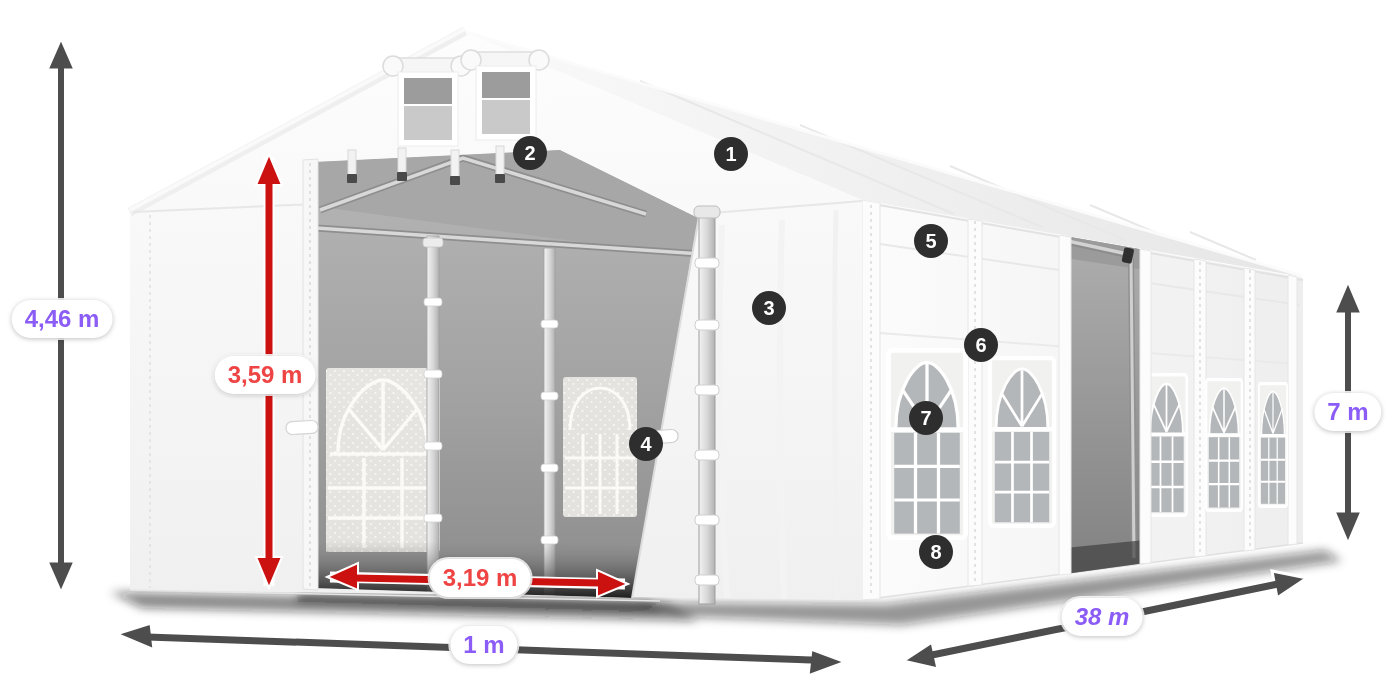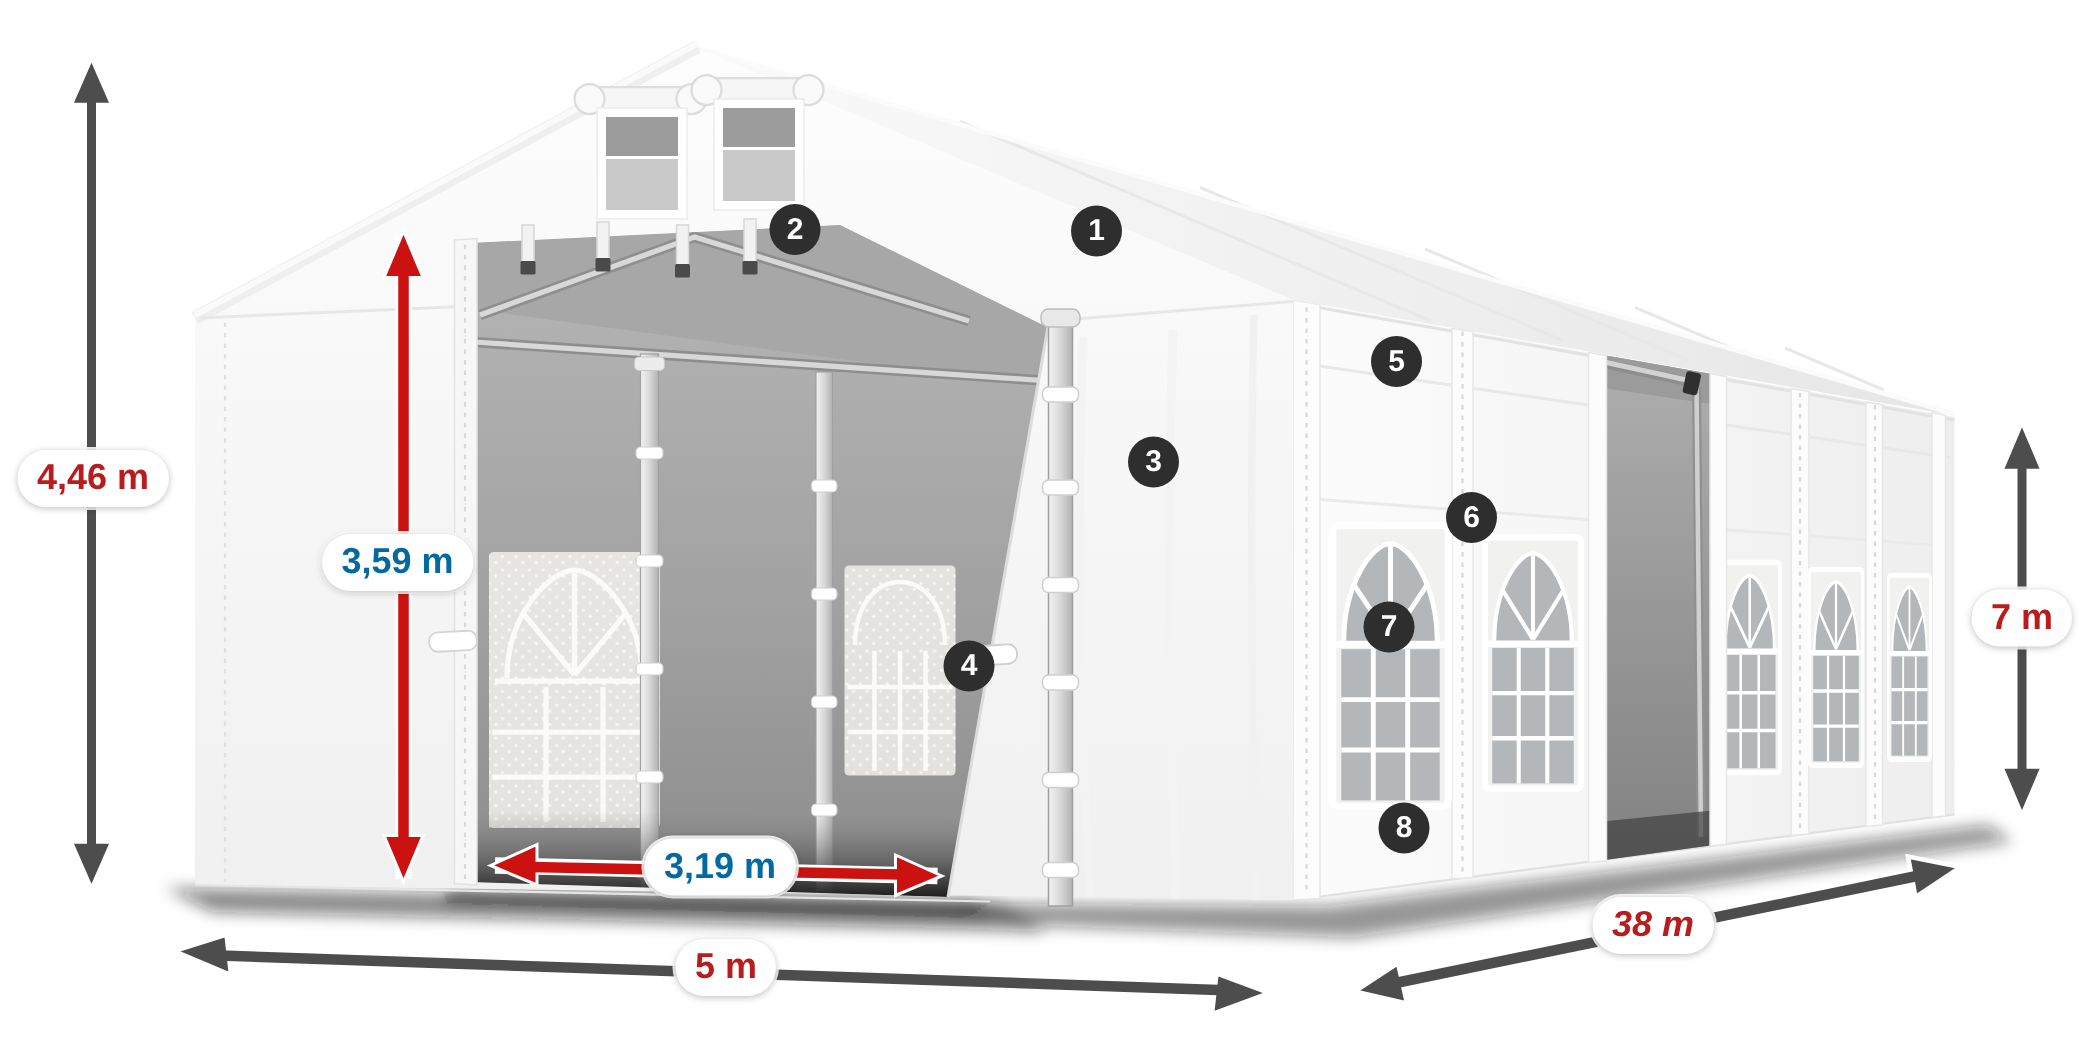--- a/index.html
+++ b/index.html
@@ -2,25 +2,25 @@
 <html><head>
 <meta charset="utf-8">
 <style>
   html,body { margin:0; padding:0; background:#ffffff; }
   body { width:1400px; height:700px; font-family:"Liberation Sans", sans-serif; }
   .stage { position:relative; width:1400px; height:700px; overflow:hidden; background:#ffffff; }
   svg.scene { position:absolute; left:0; top:0; }
   .pill {
     position:absolute; transform:translate(-50%,-50%);
     background:#ffffff; border-radius:22px; padding:5px 13px;
-    font-weight:bold; font-size:24px; color:#b91c1c; white-space:nowrap;
+    font-weight:bold; font-size:24px; color:#8b5cf6; white-space:nowrap;
     box-shadow:0 1px 5px rgba(0,0,0,.25), 0 0 0 2px rgba(255,255,255,.9);
     z-index:5;
   }
-  .pill.red { color:#0369a1; }
+  .pill.red { color:#ef4444; }
   .badge {
     position:absolute; transform:translate(-50%,-50%);
     width:34px; height:34px; border-radius:50%;
     background:#2e2e2e; color:#ffffff; font-weight:bold; font-size:20px;
     line-height:34px; text-align:center; z-index:6;
   }
 </style>
 </head>
 <body>
 
@@ -291,21 +291,21 @@
     <line x1="1348" y1="284" x2="1348" y2="541" stroke="#ffffff" stroke-width="12"></line>
     <polygon points="1348,281 1334,314 1362,314" fill="#4d4d4d" stroke="#ffffff" stroke-width="3"></polygon>
     <polygon points="1348,544 1334,511 1362,511" fill="#4d4d4d" stroke="#ffffff" stroke-width="3"></polygon>
     <line x1="1348" y1="310" x2="1348" y2="515" stroke="#4d4d4d" stroke-width="6"></line>
   </g>
 </svg>
 
 <div class="pill" style="left:62px;  top:319px;">4,46 m</div>
 <div class="pill red" style="left:265px; top:375px;">3,59 m</div>
 <div class="pill red" style="left:480px; top:578px;">3,19 m</div>
-<div class="pill" style="left:484px; top:645px;">5 m</div>
+<div class="pill" style="left:484px; top:645px;">1 m</div>
 <div class="pill" style="left:1102px;top:617px;font-style:italic;">38 m</div>
 <div class="pill" style="left:1348px;top:412px;">7 m</div>
 
 <div class="badge" style="left:731px; top:154px;">1</div>
 <div class="badge" style="left:530px; top:153px;">2</div>
 <div class="badge" style="left:769px; top:308px;">3</div>
 <div class="badge" style="left:646px; top:444px;">4</div>
 <div class="badge" style="left:931px; top:241px;">5</div>
 <div class="badge" style="left:981px; top:345px;">6</div>
 <div class="badge" style="left:926px; top:418px;">7</div>

